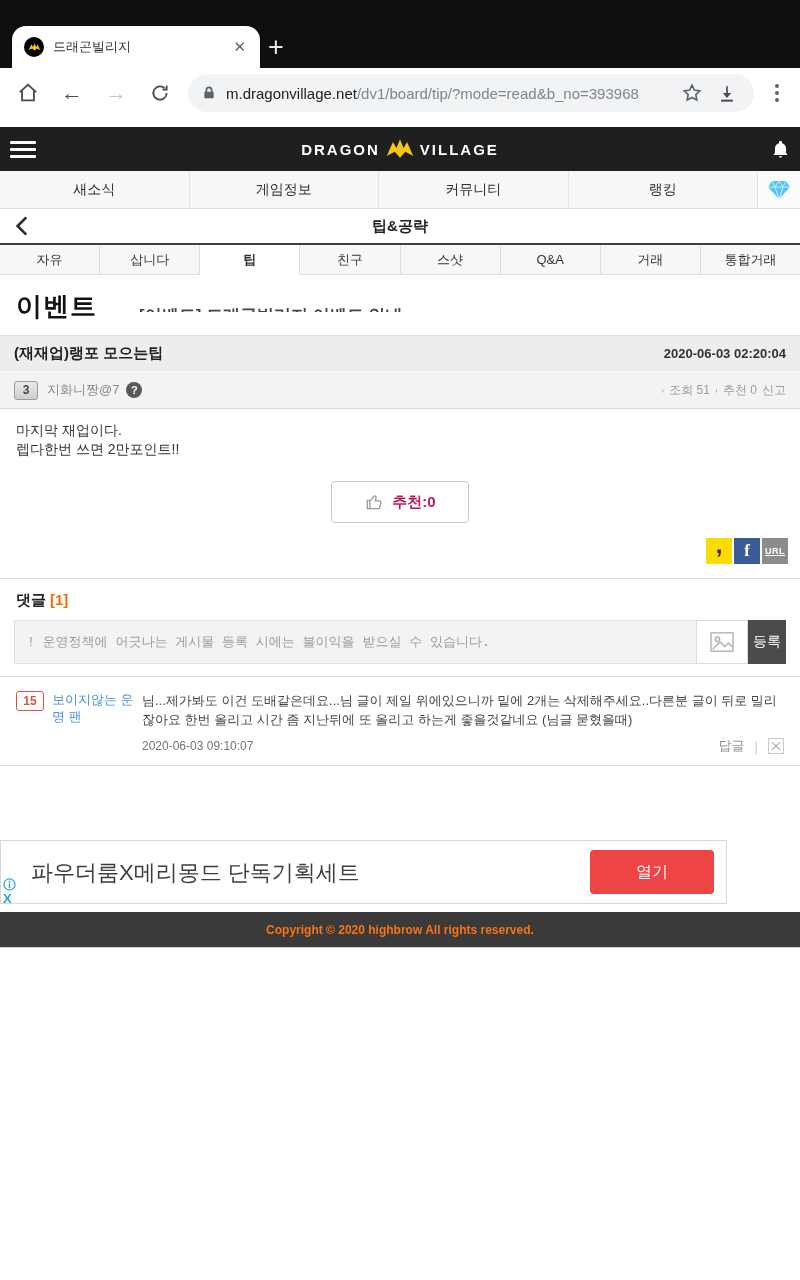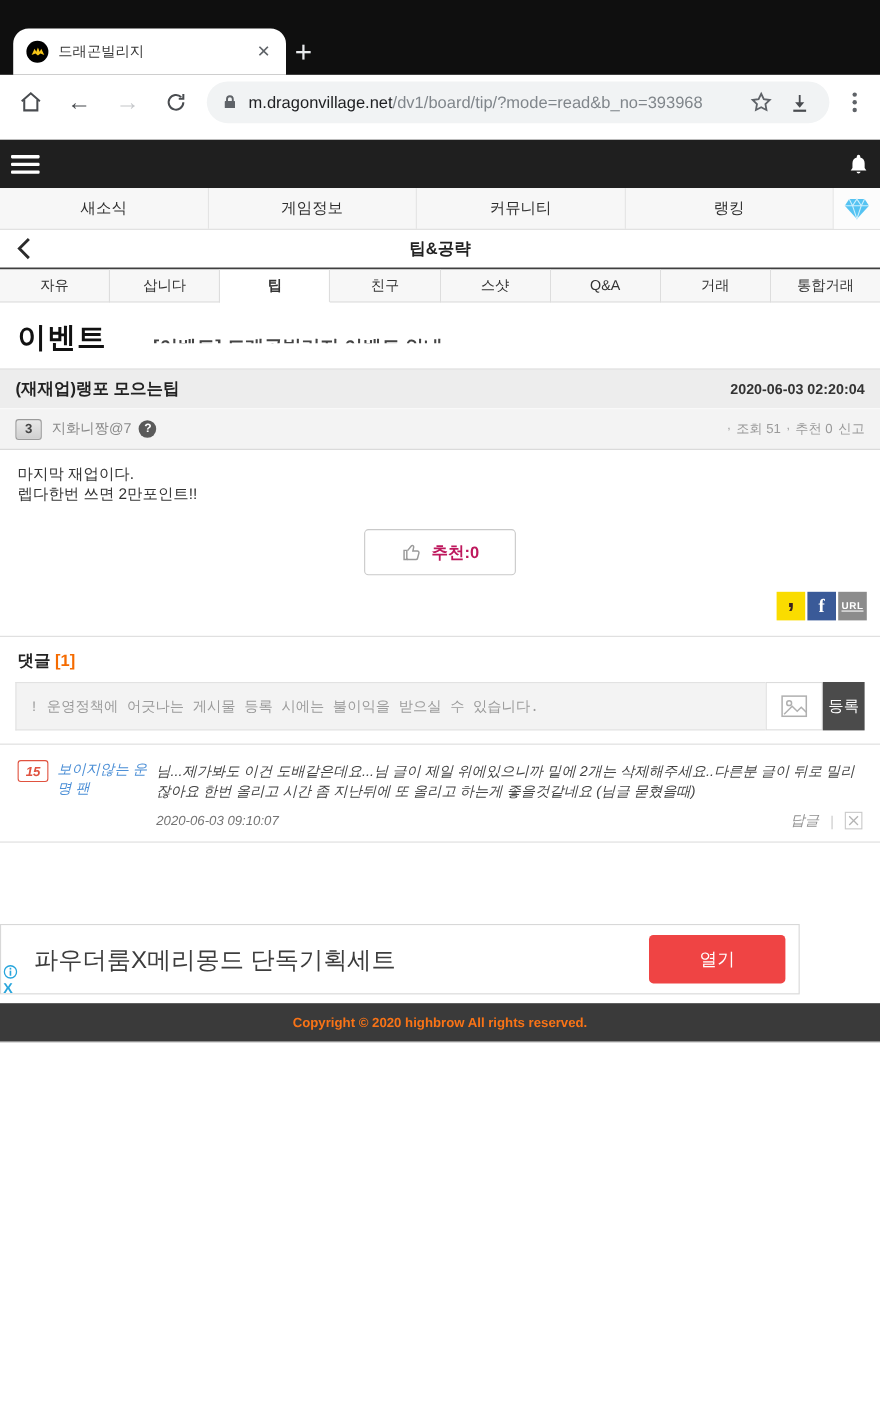--- a/index.html
+++ b/index.html
@@ -110,21 +110,21 @@
   .c-inputrow { display:flex; margin:2px 14px 12px 14px; height:44px; }
   .c-input { flex:1; background:#f3f3f3; border:1px solid #e2e2e2; border-right:none;
              font-size:13px; color:#9b9b9b; padding:0 12px; outline:none;
              font-family:Liberation Mono, monospace; }
   .c-input::placeholder { color:#9b9b9b; }
   .c-imgbtn { width:52px; background:#fff; border:1px solid #dcdcdc; display:flex;
               align-items:center; justify-content:center; }
   .c-submit { width:38px; background:#4b4b4b; color:#fff; font-size:14px; border:none;
               font-family:"Liberation Sans","DejaVu Sans",sans-serif; }
 
-  .comment { display:flex; padding:14px 12px 10px 16px;font-style:italic; }
+  .comment { display:flex; padding:14px 12px 10px 16px; }
   .cmt-badge { width:28px; height:20px; border:1px solid #e0523f; border-radius:3px;
                color:#e0523f; background:#fff; font-size:12px; font-weight:bold;
                display:flex; align-items:center; justify-content:center; flex:none; }
   .cmt-name { width:82px; color:#4c8fd6; font-size:13px; line-height:17px;
               margin-left:8px; flex:none; }
   .cmt-main { flex:1; margin-left:8px; }
   .cmt-text { font-size:13px; color:#444; line-height:19px; }
   .cmt-foot { display:flex; justify-content:space-between; align-items:center; margin-top:8px; }
   .cmt-date { color:#737373; font-size:12px; }
   .cmt-actions { display:flex; align-items:center; gap:10px; color:#909090; font-size:13px;
@@ -212,20 +212,27 @@
 </div>
 
 <div class="spacer9"></div>
 
 <div class="site-header">
   <div class="hamburger">
       <i></i>
       <i></i>
       <i></i>
     </div>
+  <div class="logo">
+    <span>DRAGON</span>
+    <svg width="30" height="22" viewBox="0 0 34 24">
+        <path d="M2 20 L9 4 L13 11 L17 1 L21 11 L25 4 L32 20 L23 15 L17 22 L11 15 Z" fill="#f5c518"></path>
+      </svg>
+    <span>VILLAGE</span>
+  </div>
   <div class="bell">
     <svg width="19" height="21" viewBox="0 0 24 26">
         <path d="M12 2 a2 2 0 0 1 2 2 v1 a7 7 0 0 1 5 6.7 V17 l2 3 H3 l2-3 v-5.3 A7 7 0 0 1 10 5 V4 a2 2 0 0 1 2-2 z" fill="#fff"></path>
         <path d="M9.6 21.5 a2.5 2.5 0 0 0 4.8 0 z" fill="#fff"></path>
       </svg>
   </div>
 </div>
 
 <div class="topnav">
   <div class="cell">새소식</div>

